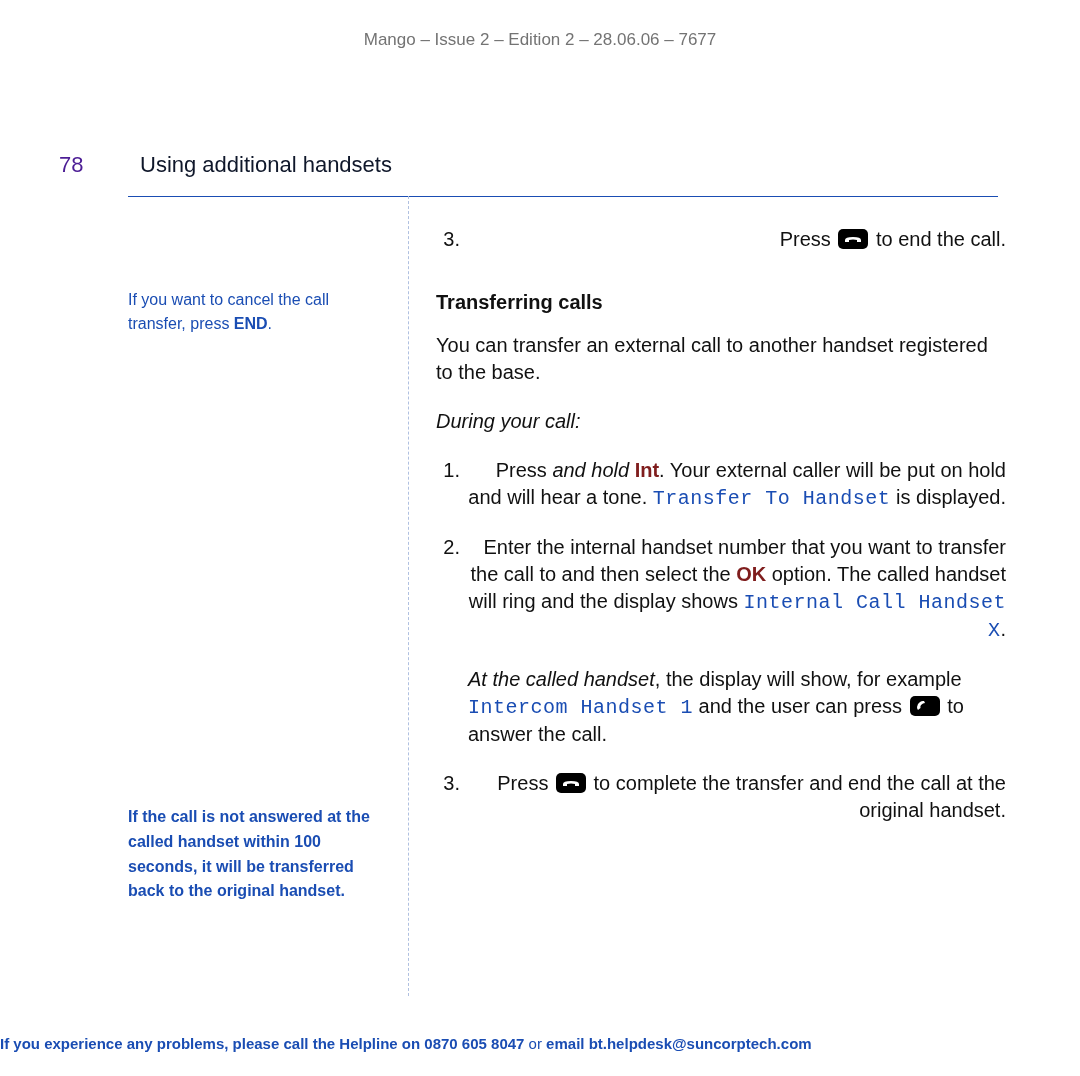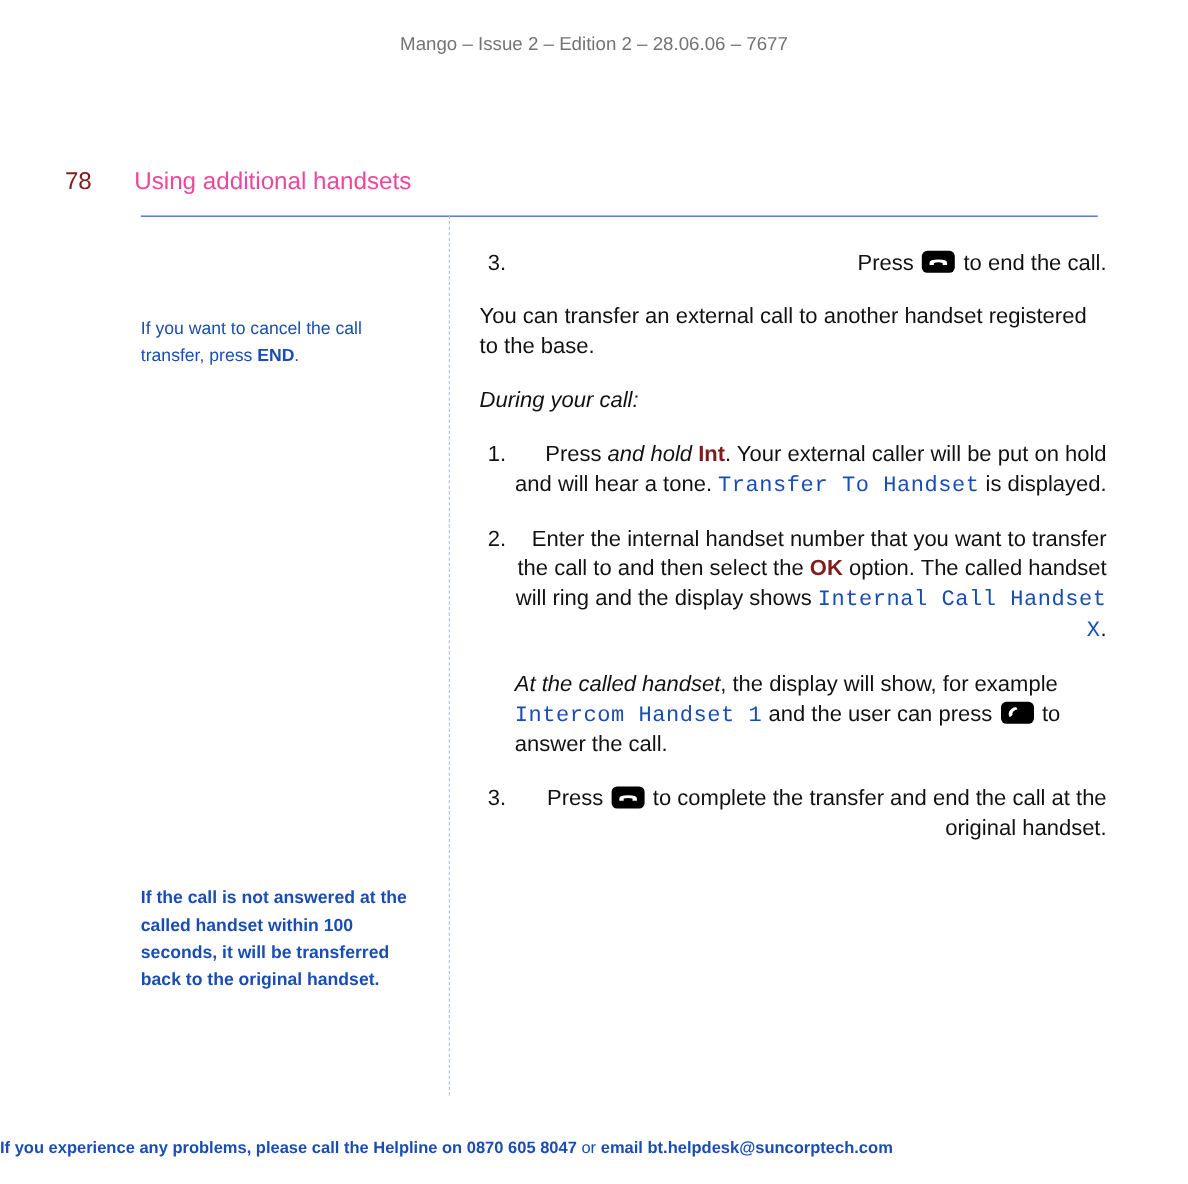--- a/index.html
+++ b/index.html
@@ -21,28 +21,28 @@
       left: 0;
       width: 100%;
       text-align: center;
       font-size: 17px;
       color: #737373;
     }
     .page-num {
       position: absolute;
       top: 152px;
       left: 59px;
-      color: #7f1d1d;
+      color: #4c1d95;
       font-size: 22px;
     }
     .section-title {
       position: absolute;
       top: 152px;
-      left: 122px;
-      color: #ec4899;
+      left: 140px;
+      color: #0f172a;
       font-size: 22px;
     }
     .hr-line {
       position: absolute;
       top: 196px;
       left: 128px;
       width: 870px;
       border-top: 1px solid #1a4db3;
     }
     .vertical-line {
@@ -177,20 +177,21 @@
       <span>Press </span>
       <span class="icon-btn">
         <svg viewBox="0 0 20 16">
             <path d="M2 9 Q2 6 10 6 Q18 6 18 9 L18 11 L14 11 L14 9 Q12 8.5 10 8.5 Q8 8.5 6 9 L6 11 L2 11 Z" fill="#fff"></path>
           </svg>
       </span>
       <span> to end the call.</span>
     </span>
   </div>
 
+  <div class="subhead">Transferring calls</div>
 
   <p>You can transfer an external call to another handset registered to the base.</p>
 
   <p class="italic">During your call:</p>
 
   <div class="list-item">
     <span class="list-num">1.</span>
     <span class="list-text">
       <span>Press </span><span class="italic">and hold </span><span class="bold-blue">Int</span><span>. Your external caller will be put on hold and will hear a tone. </span><span class="display-text">Transfer To Handset</span><span> is displayed.</span>
     </span>

